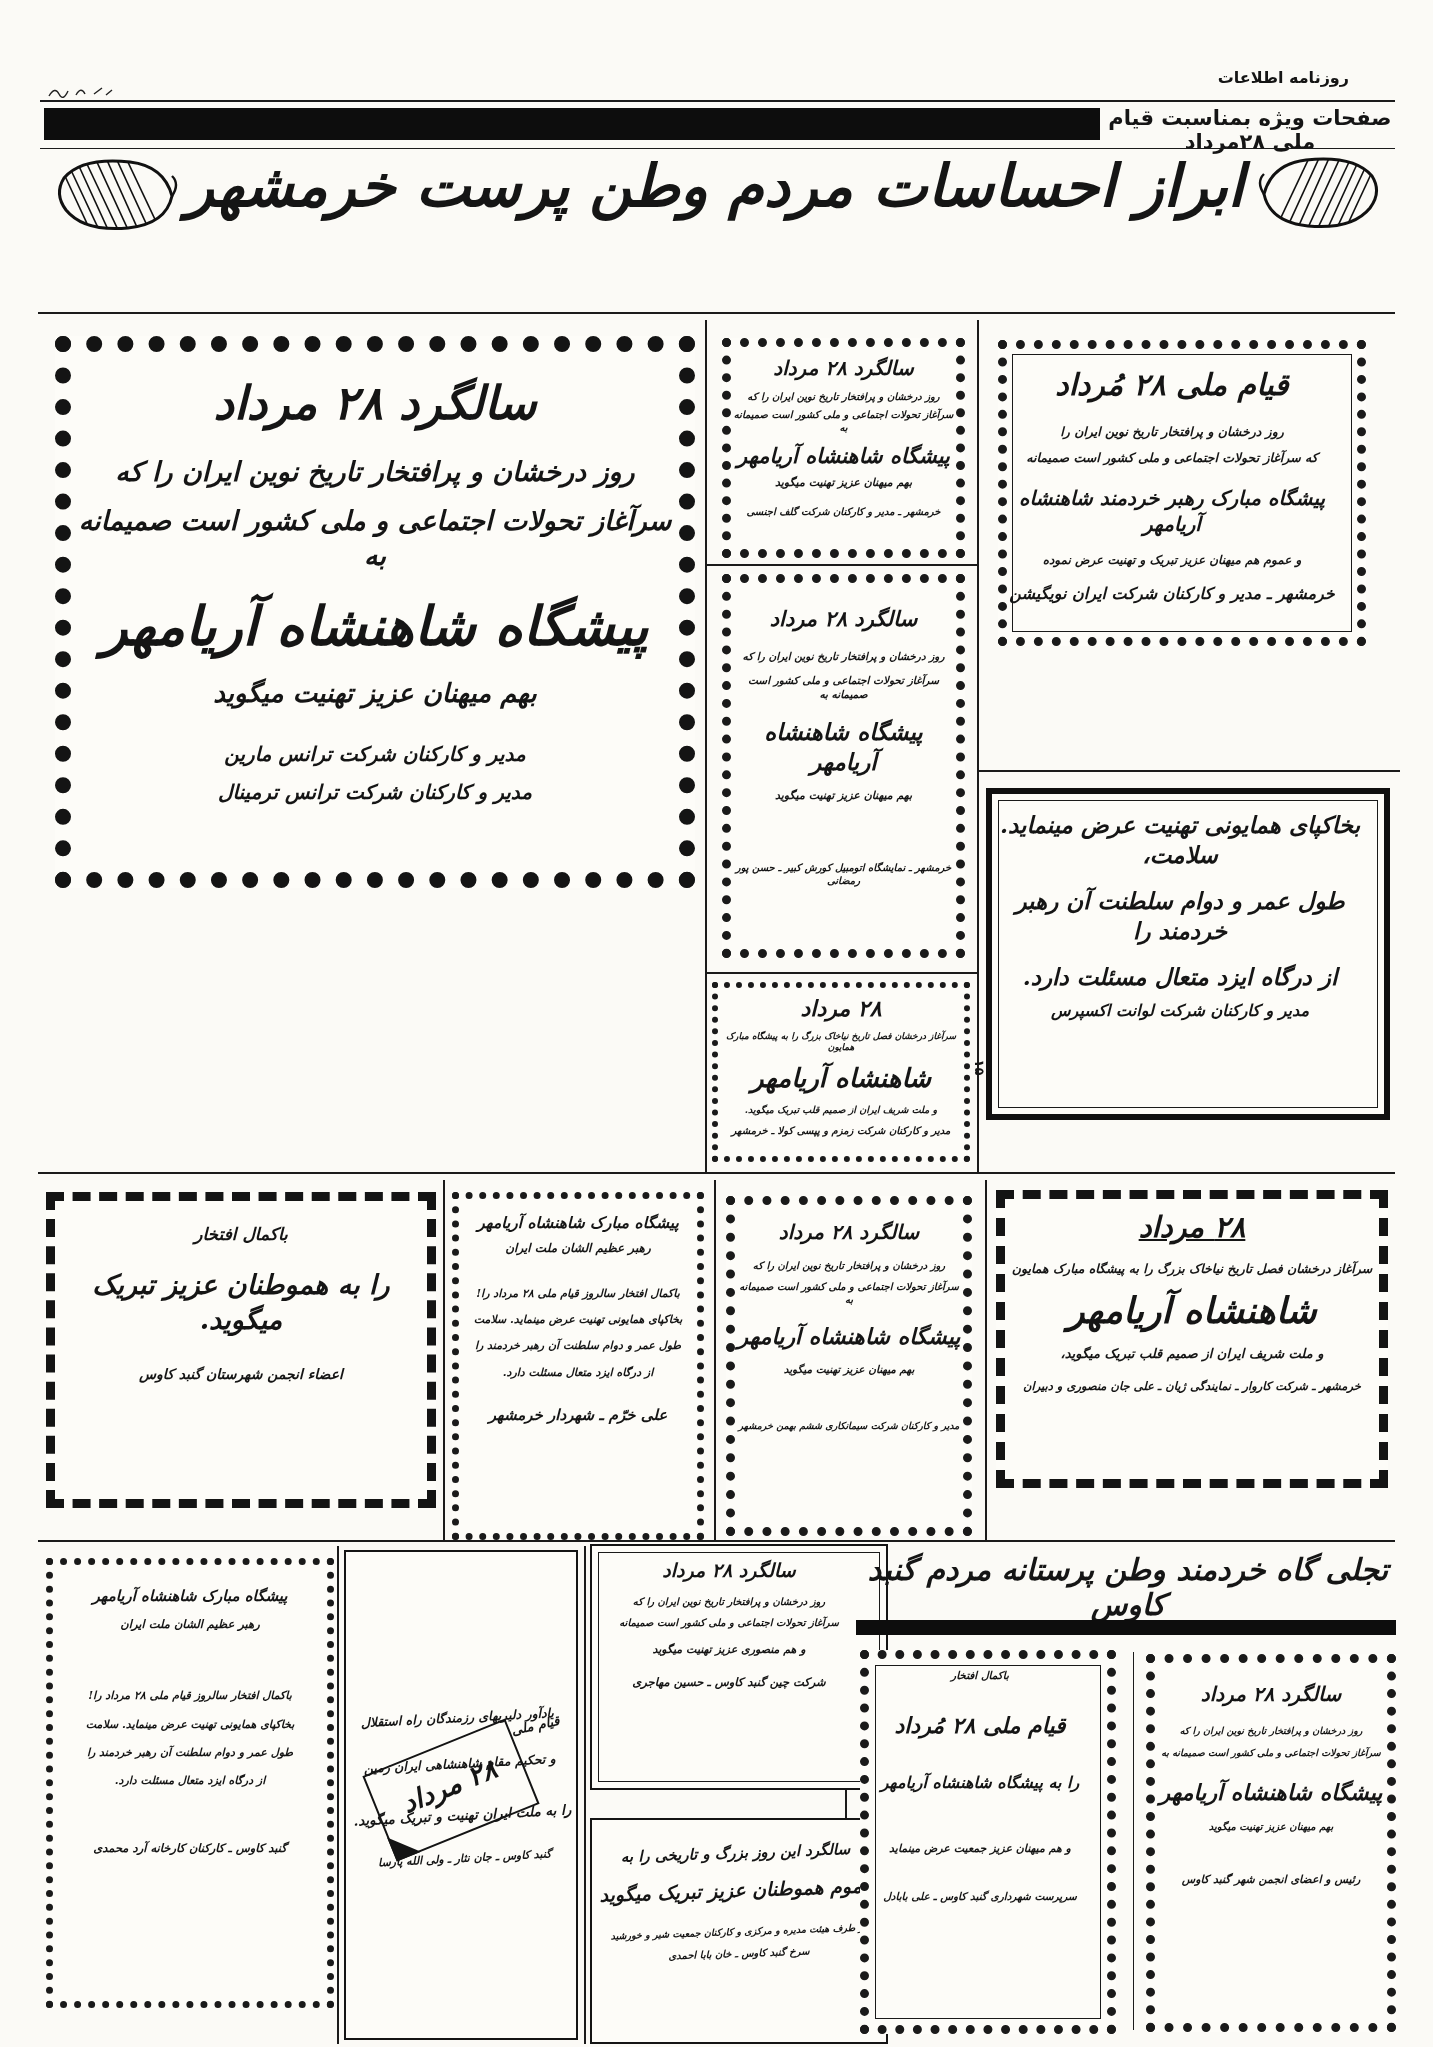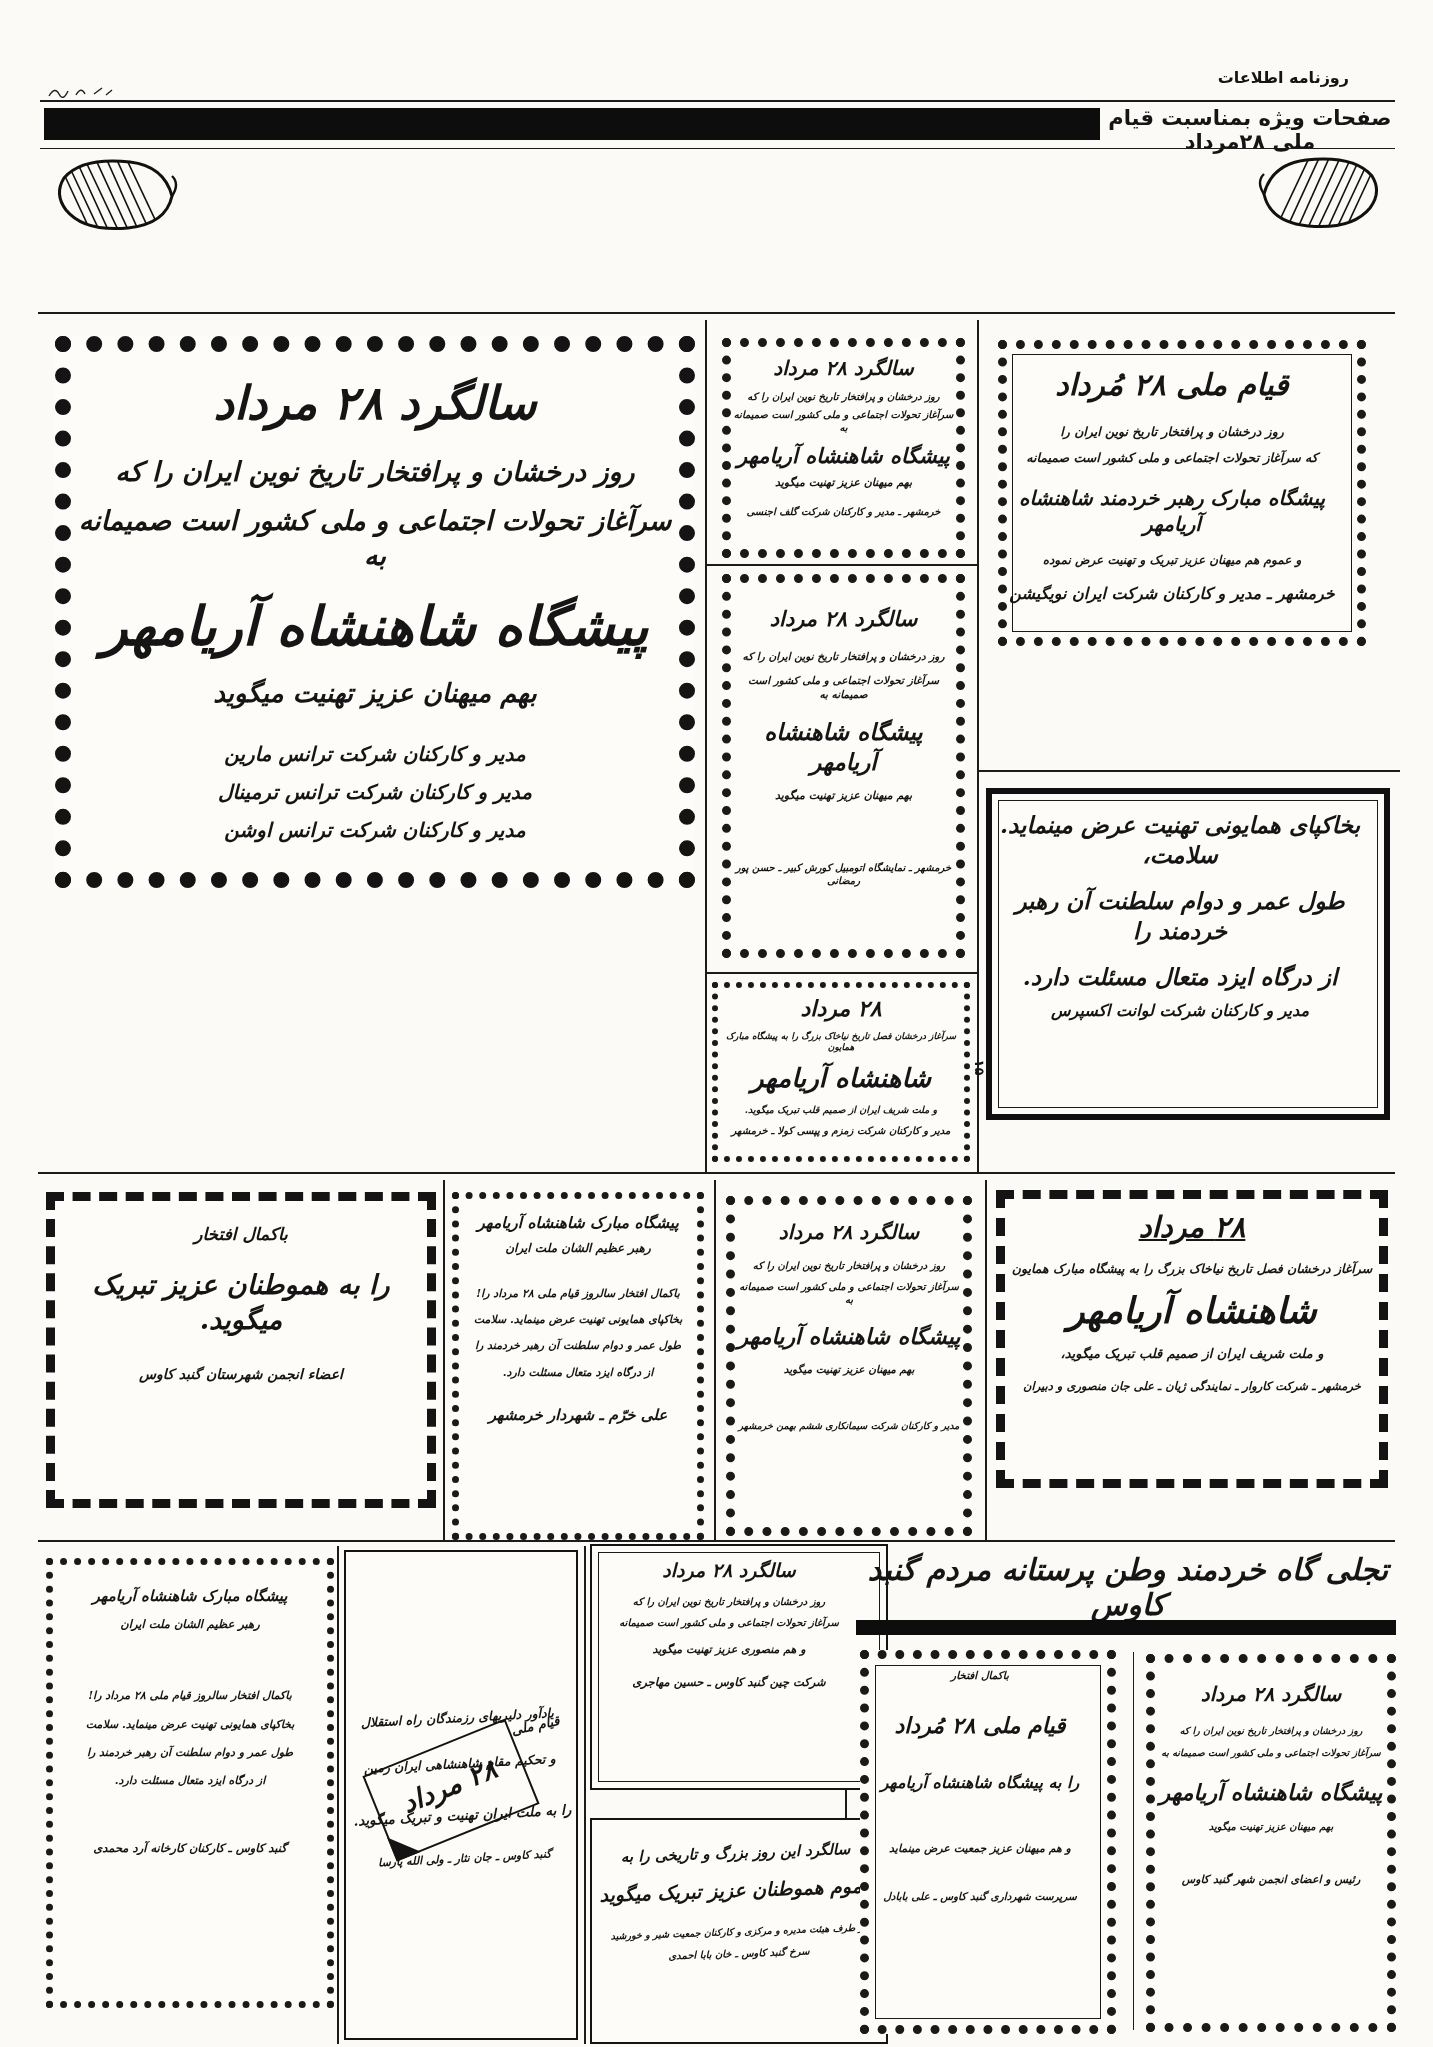--- a/index.html
+++ b/index.html
@@ -74,36 +74,36 @@
         <line x1="28" y1="78" x2="62" y2="4"></line>
         <line x1="38" y1="80" x2="72" y2="4"></line>
       <line x1="48" y1="80" x2="82" y2="6"></line>
         <line x1="58" y1="80" x2="92" y2="8"></line>
         <line x1="68" y1="80" x2="100" y2="10"></line>
       <line x1="78" y1="78" x2="108" y2="14"></line>
         <line x1="88" y1="76" x2="114" y2="20"></line>
     </g>
     <path d="M6,42 Q-2,30 6,22" fill="none" stroke="#111" stroke-width="2.4"></path>
   </svg>
+  <div class="abs ctr cal" style="left:182px;top:152px;width:1066px;font-size:58px;">ابراز احساسات مردم وطن پرست خرمشهر</div>
   <div class="abs rule" style="left:38px;top:312px;width:1357px;height:2px;"></div>
 
   <div class="abs vrule" style="left:705px;top:320px;width:2px;height:852px;"></div>
   <div class="abs vrule" style="left:977px;top:320px;width:2px;height:852px;"></div>
 
   <div class="abs f-bead" style="left:55px;top:336px;width:608px;height:520px;">
     <div class="content ctr">
       <div class="cal ln" style="font-size:46px;margin-top:22px;">سالگرد ۲۸ مرداد</div>
       <div class="cal ln" style="font-size:27px;margin-top:20px;">روز درخشان و پرافتخار تاریخ نوین ایران را که</div>
       <div class="cal ln" style="font-size:27px;margin-top:14px;">سرآغاز تحولات اجتماعی و ملی کشور است صمیمانه به</div>
       <div class="cal ln" style="font-size:54px;margin-top:18px;">پیشگاه شاهنشاه آریامهر</div>
       <div class="cal ln" style="font-size:26px;margin-top:16px;">بهم میهنان عزیز تهنیت میگوید</div>
       <div style="margin-top:30px;">
         <div class="cal sig ln" style="font-size:20px;">مدیر و کارکنان شرکت ترانس مارین</div>
         <div class="cal sig ln" style="font-size:20px;margin-top:12px;">مدیر و کارکنان شرکت ترانس ترمینال</div>
-        <div class="cal sig ln" style="font-size:20px;margin-top:12px;">مدیر و کارکنان شرکت ترانس اوشن</div>
       </div>
     </div>
   </div>
 
   <div class="abs f-lace" style="left:722px;top:338px;width:225px;height:202px;">
     <div class="content ctr">
       <div class="cal ln" style="font-size:20px;margin-top:8px;">سالگرد ۲۸ مرداد</div>
       <div class="cal ln" style="font-size:10px;margin-top:9px;">روز درخشان و پرافتخار تاریخ نوین ایران را که</div>
       <div class="cal ln" style="font-size:10px;margin-top:5px;">سرآغاز تحولات اجتماعی و ملی کشور است صمیمانه به</div>
       <div class="cal ln" style="font-size:21px;margin-top:8px;">پیشگاه شاهنشاه آریامهر</div>

